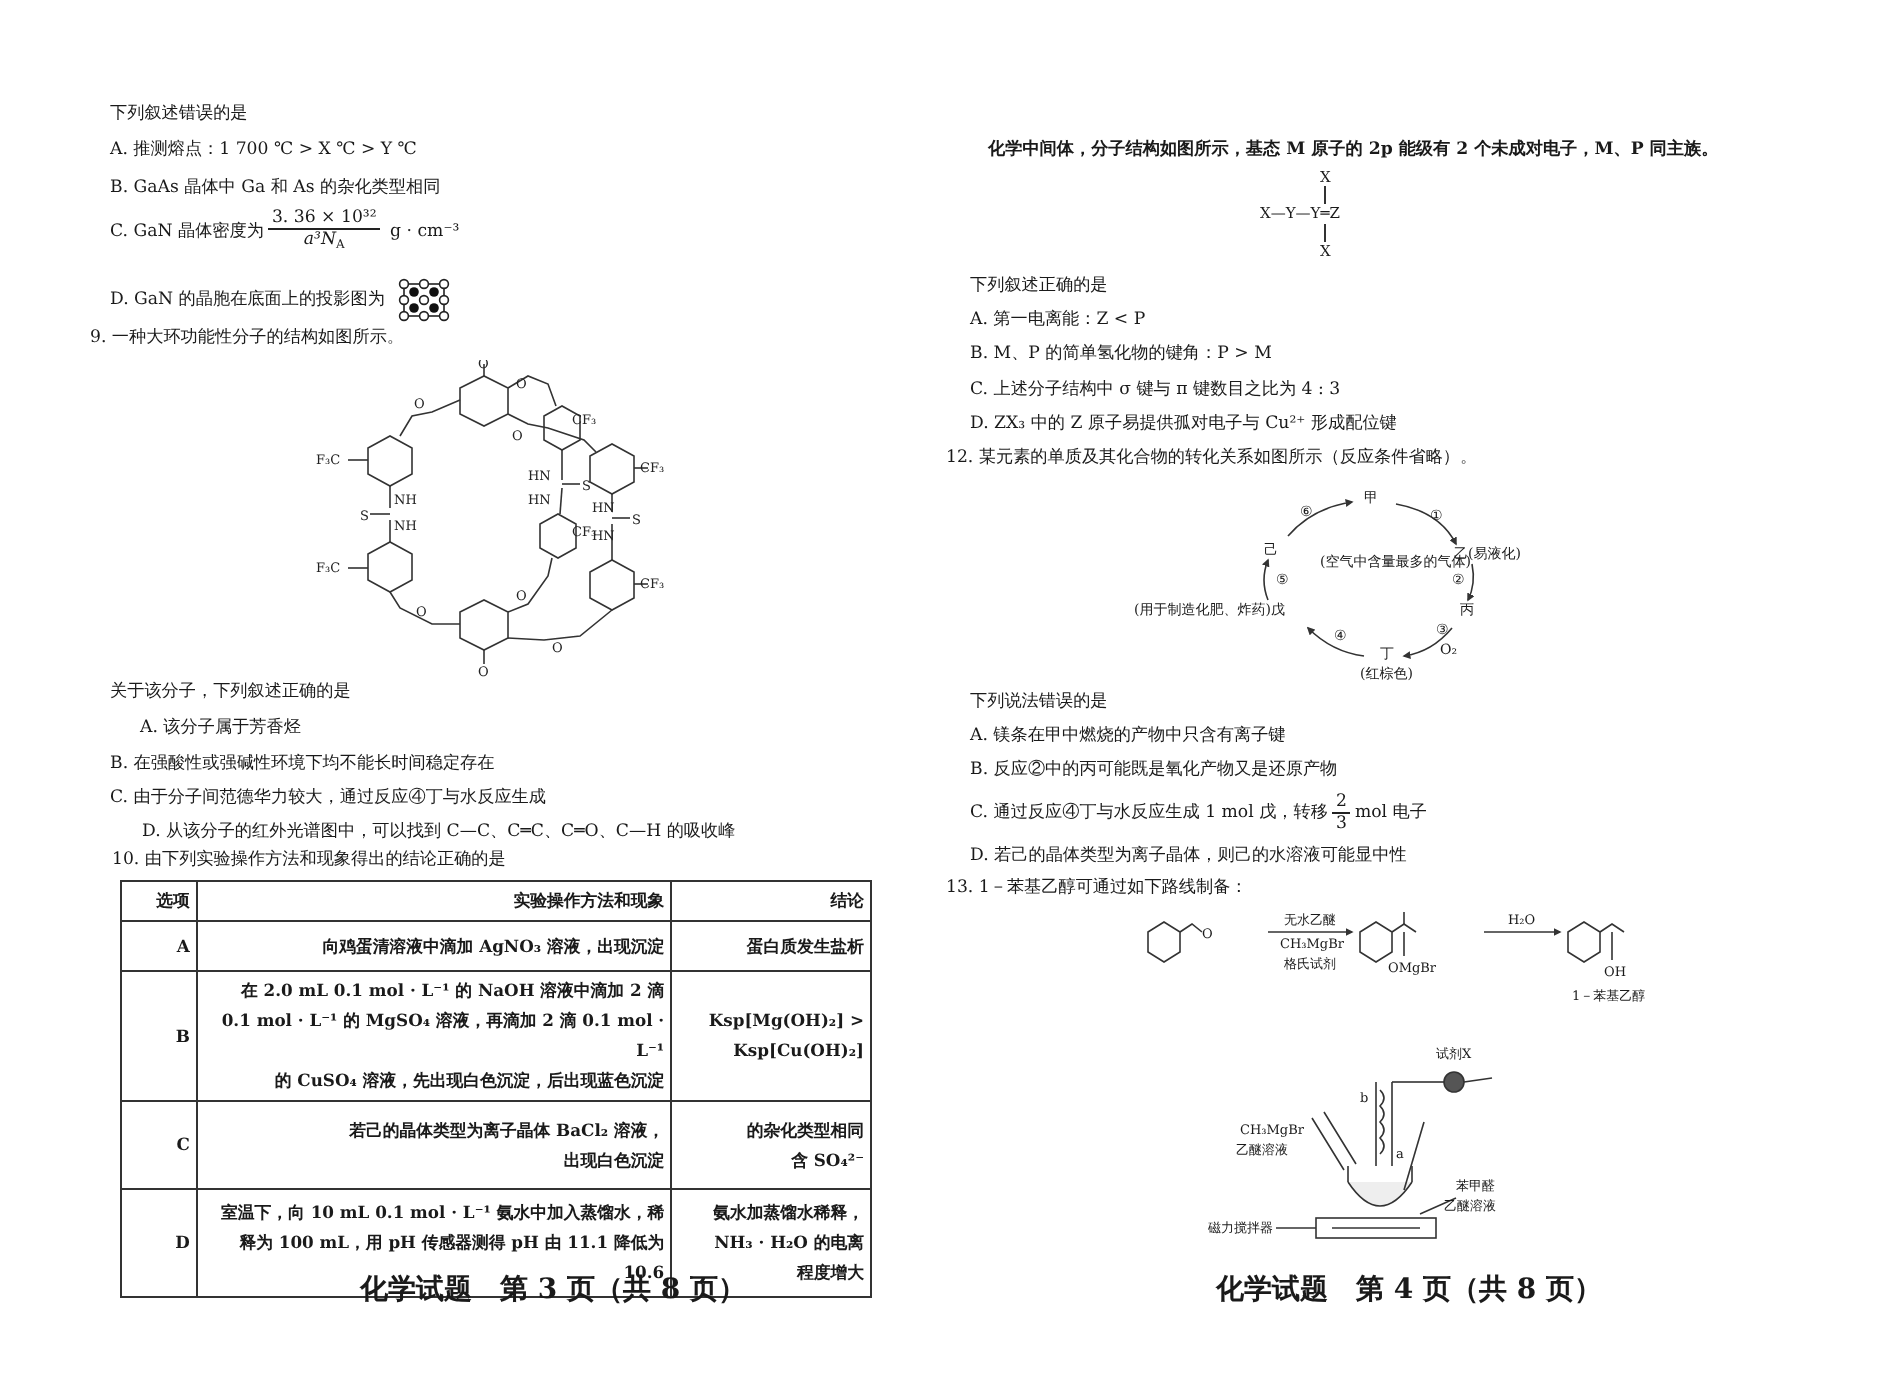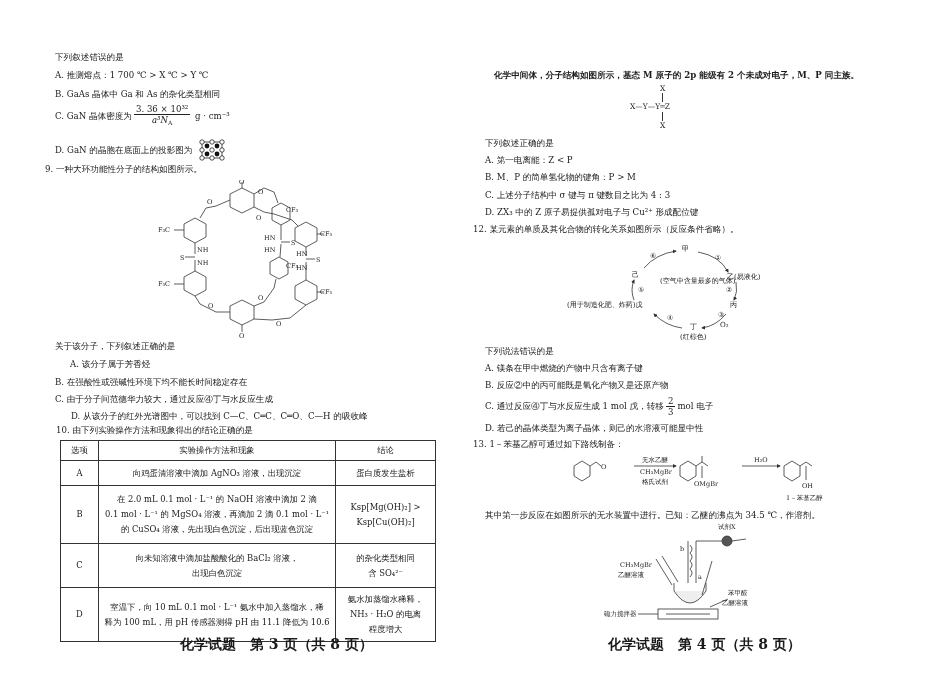--- a/index.html
+++ b/index.html
@@ -7,21 +7,21 @@
   body { font-family: "DejaVu Serif", "Liberation Serif", serif; color: #1a1a1a; font-size: 8.6px; position: relative; }
   .page { position: absolute; top: 0; height: 688px; }
   .page-left { left: 0; width: 470px; }
   .page-right { left: 470px; width: 480px; }
   .line { position: absolute; white-space: nowrap; line-height: 12px; }
   .sub { font-size: 6px; vertical-align: -2px; }
   .frac { display: inline-block; vertical-align: middle; text-align: center; margin: 0 2px; }
   .frac .num { display: block; border-bottom: 0.8px solid #222; padding: 0 2px; line-height: 10px; }
   .frac .den { display: block; line-height: 10px; }
   table.exp { position: absolute; left: 60px; top: 440px; width: 376px; border-collapse: collapse; font-size: 8.4px; }
-  table.exp td, table.exp th { border: 0.8px solid #333; text-align: center; font-weight: normal; padding: 2px 3px; line-height: 15px; }
+  table.exp td, table.exp th { border: 0.8px solid #333; text-align: right; font-weight: bold; padding: 2px 3px; line-height: 15px; }
   table.exp { border: 1.4px solid #222; }
   .footer { position: absolute; top: 636px; font-size: 14px; white-space: nowrap; font-weight: bold; }
   .proj { display: inline-block; width: 26px; height: 22px; position: relative; vertical-align: middle; margin-left: 4px; }
   svg text { font-family: "DejaVu Serif", "Liberation Serif", serif; }
 </style>
 </head>
 <body>
 
 <div class="page page-left">
 
@@ -164,21 +164,21 @@
         <div>的 CuSO₄ 溶液，先出现白色沉淀，后出现蓝色沉淀</div>
       </td>
       <td>
         <div>Ksp[Mg(OH)₂] &gt;</div>
         <div>Ksp[Cu(OH)₂]</div>
       </td>
     </tr>
     <tr style="height:44px">
       <td>C</td>
       <td>
-        <div>向未知溶液中滴加盐酸酸化的 BaCl₂ 溶液，</div>
+        <div>若己的晶体类型为离子晶体 BaCl₂ 溶液，</div>
         <div>出现白色沉淀</div>
       </td>
       <td>
         <div>的杂化类型相同</div>
         <div>含 SO₄²⁻</div>
       </td>
     </tr>
     <tr style="height:54px">
       <td>D</td>
       <td>
@@ -284,21 +284,20 @@
     <div style="position:absolute;left:31px;top:11px;">O</div>
     <div style="position:absolute;left:72px;top:4px;">无水乙醚</div>
     <div style="position:absolute;left:70px;top:16px;">CH₃MgBr</div>
     <div style="position:absolute;left:72px;top:26px;">格氏试剂</div>
     <div style="position:absolute;left:124px;top:28px;">OMgBr</div>
     <div style="position:absolute;left:184px;top:4px;">H₂O</div>
     <div style="position:absolute;left:232px;top:30px;">OH</div>
     <div style="position:absolute;left:216px;top:42px;white-space:nowrap;">1－苯基乙醇</div>
   </div>
 
-  <div class="line" style="left:15px;top:509px;">其中第一步反应在如图所示的无水装置中进行。已知：乙醚的沸点为 34.5 ℃，作溶剂。</div>
 
   <div style="position:absolute;left:140px;top:523px;width:200px;height:100px;font-size:6.5px;">
     <svg style="position:absolute;left:0;top:0;" width="200" height="100" viewBox="0 0 200 100">
       <g fill="none" stroke="#333" stroke-width="0.8">
         <path d="M64,68 Q80,92 96,68" fill="#eee"></path>
         <path d="M64,68 L64,60 M96,68 L96,60"></path>
         <path d="M78,60 L78,18 M86,60 L86,18"></path>
         <path d="M80,22 Q84,26 80,30 Q84,34 80,38 Q84,42 80,46 Q84,50 80,54"></path>
         <path d="M86,18 L100,18"></path>
         <path d="M100,18 L112,18"></path>

